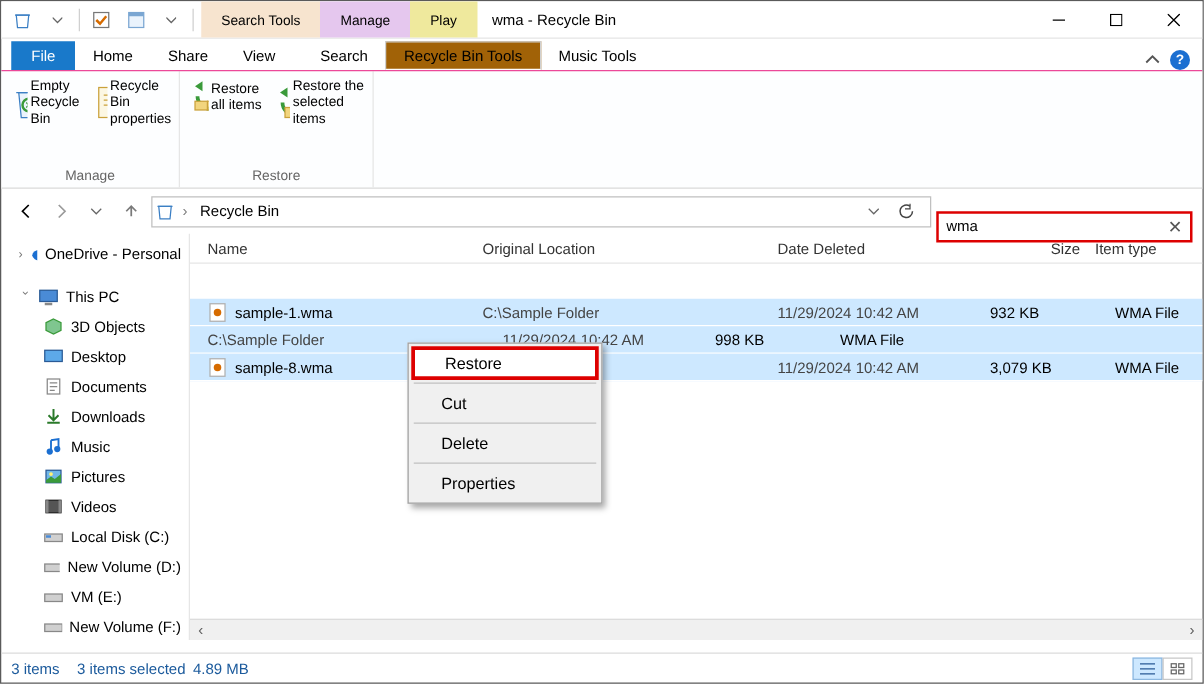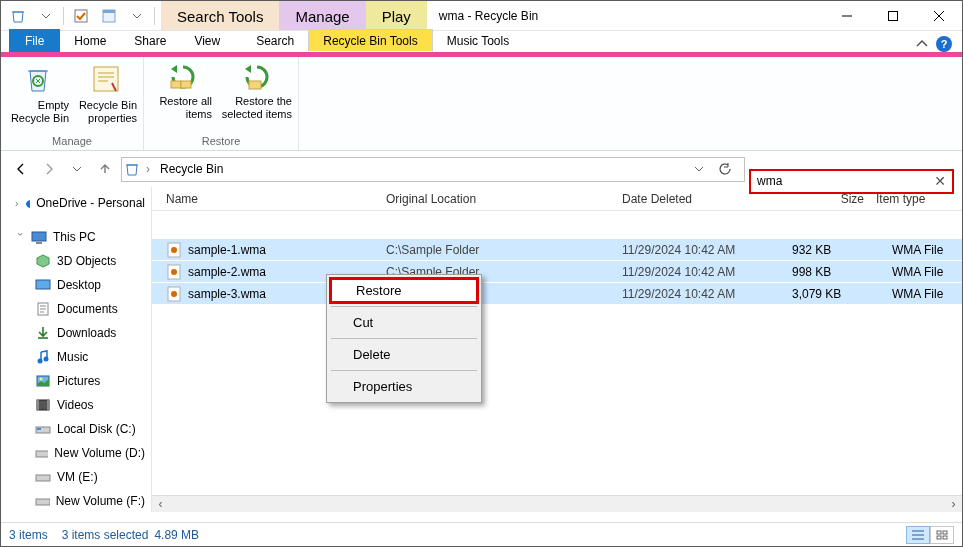--- a/index.html
+++ b/index.html
@@ -6,46 +6,46 @@
 body { font-family: "Segoe UI", Tahoma, sans-serif; font-size: 12px; background: #fff; color: #000; width: 963px; height: 547px; overflow: hidden; border: 1px solid #5a5a5a; position: relative; }
 
 
 .titlebar { height: 30px; background: #fff; display: flex; align-items: stretch; border-bottom: 1px solid #e5e5e5; }
 .qat { display: flex; align-items: center; padding: 0 4px; gap: 2px; }
 .qat-btn { width: 26px; height: 24px; display: flex; align-items: center; justify-content: center; cursor: default; }
 .qat-sep { width: 1px; height: 18px; background: #d0d0d0; margin: 0 2px; }
 
 .context-tabs { display: flex; }
 .context-tab { padding: 0 10px; display: flex; flex-direction: column; align-items: center; justify-content: center; font-size: 11px; }
-.context-tab .ctx-title { font-size: 15px; line-height: 14px; padding: 0 6px; }
+.context-tab .ctx-title { font-size: 11px; line-height: 14px; padding: 0 6px; }
 .ctx-search { background: #f7e4cf; }
 .ctx-manage { background: #e5c7ee; }
 .ctx-play   { background: #efe99d; }
 .ctx-search .ctx-title, .ctx-manage .ctx-title, .ctx-play .ctx-title { margin-top: 2px; }
 
 .window-title { flex: 1; display: flex; align-items: center; padding-left: 12px; font-size: 12px; }
 
 .window-controls { display: flex; }
 .win-btn { width: 46px; height: 30px; display: flex; align-items: center; justify-content: center; }
 
 
-.ribbon-tabs { display: flex; align-items: flex-end; border-bottom: 5px solid #ec4899; height: 26px; padding-left: 0; position: relative; }
+.ribbon-tabs { display: flex; align-items: flex-end; border-bottom: 1px solid #ec4899; height: 26px; padding-left: 0; position: relative; }
 .file-tab { background: #1979ca; color: #fff; padding: 4px 16px; height: 23px; display: flex; align-items: center; margin-left: 8px; }
 .rtab { padding: 4px 14px; height: 23px; display: flex; align-items: center; }
-.rtab.active { background: #fde047; border: 1px solid #d0d0d0; border-bottom: 1px solid #fff; }
+.rtab.active { background: #a16207; border: 1px solid #d0d0d0; border-bottom: 1px solid #fff; }
 .help-collapse { margin-left: auto; display: flex; align-items: center; padding: 0 10px; gap: 8px; }
 .chevron-up { color: #555; }
 .help-circle { width: 16px; height: 16px; border-radius: 50%; background: #1b6fd1; color: #fff; display:flex; align-items:center; justify-content:center; font-size:11px; font-weight:bold; }
 
 
 .ribbon-body { height: 94px; background: #fdfeff; display: flex; border-bottom: 1px solid #dadada; }
 .ribbon-group { display: flex; flex-direction: column; padding: 2px 6px 0; border-right: 1px solid #e6e6e6; }
 .ribbon-group .grp-btns { display: flex; gap: 6px; flex:1; align-items: flex-start; }
 .ribbon-group .grp-label { font-size: 11px; color: #666; text-align: center; padding: 2px 0 3px; }
-.big-btn { width: 62px; display: flex; flex-direction: column; align-items: center; gap: 2px; padding-top: 4px; text-align: right; font-size: 11px; line-height: 13px; }
+.big-btn { width: 62px; display: flex; align-items: center; gap: 2px; padding-top: 4px; text-align: left; font-size: 11px; line-height: 13px; }
 .big-btn svg { margin-bottom: 2px; }
 
 
 .navbar { height: 36px; display: flex; align-items: center; padding: 4px 8px; gap:4px; }
 .nav-btn { width: 24px; height: 24px; display: flex; align-items:center; justify-content:center; color:#7a7a7a; }
 .nav-btn.enabled { color: #000; }
 .addr-box { flex:1; height: 25px; border:1px solid #c0c0c0; display:flex; align-items:center; padding:0 2px; gap:6px; }
 .addr-crumb { padding: 0 4px; }
 .addr-sep { color:#808080; }
 .addr-refresh { width:24px; text-align:center; }
@@ -398,39 +398,32 @@
               <circle cx="8" cy="8" r="3" fill="#d66b00"></circle>
             </svg>
             <span>sample-1.wma</span>
           </div>
           <div class="cell orig">C:\Sample Folder</div>
           <div class="cell date">11/29/2024 10:42 AM</div>
           <div class="cell size">932 KB</div>
           <div class="cell type">WMA File</div>
         </div>
         <div class="row">
-          <div class="cell name">
-            <svg width="16" height="16">
-              <rect x="2" y="1" width="12" height="14" fill="#fff" stroke="#b0b0b0"></rect>
-              <circle cx="8" cy="8" r="3" fill="#d66b00"></circle>
-            </svg>
-            <span>sample-2.wma</span>
-          </div>
           <div class="cell orig">C:\Sample Folder</div>
           <div class="cell date">11/29/2024 10:42 AM</div>
           <div class="cell size">998 KB</div>
           <div class="cell type">WMA File</div>
         </div>
         <div class="row">
           <div class="cell name">
             <svg width="16" height="16">
               <rect x="2" y="1" width="12" height="14" fill="#fff" stroke="#b0b0b0"></rect>
               <circle cx="8" cy="8" r="3" fill="#d66b00"></circle>
             </svg>
-            <span>sample-3.wma</span>
+            <span>sample-8.wma</span>
           </div>
           <div class="cell orig">C:\Sample Folder</div>
           <div class="cell date">11/29/2024 10:42 AM</div>
           <div class="cell size">3,079 KB</div>
           <div class="cell type">WMA File</div>
         </div>
       </div>
 
     <div style="flex:1"></div>
     <div class="hscroll">

